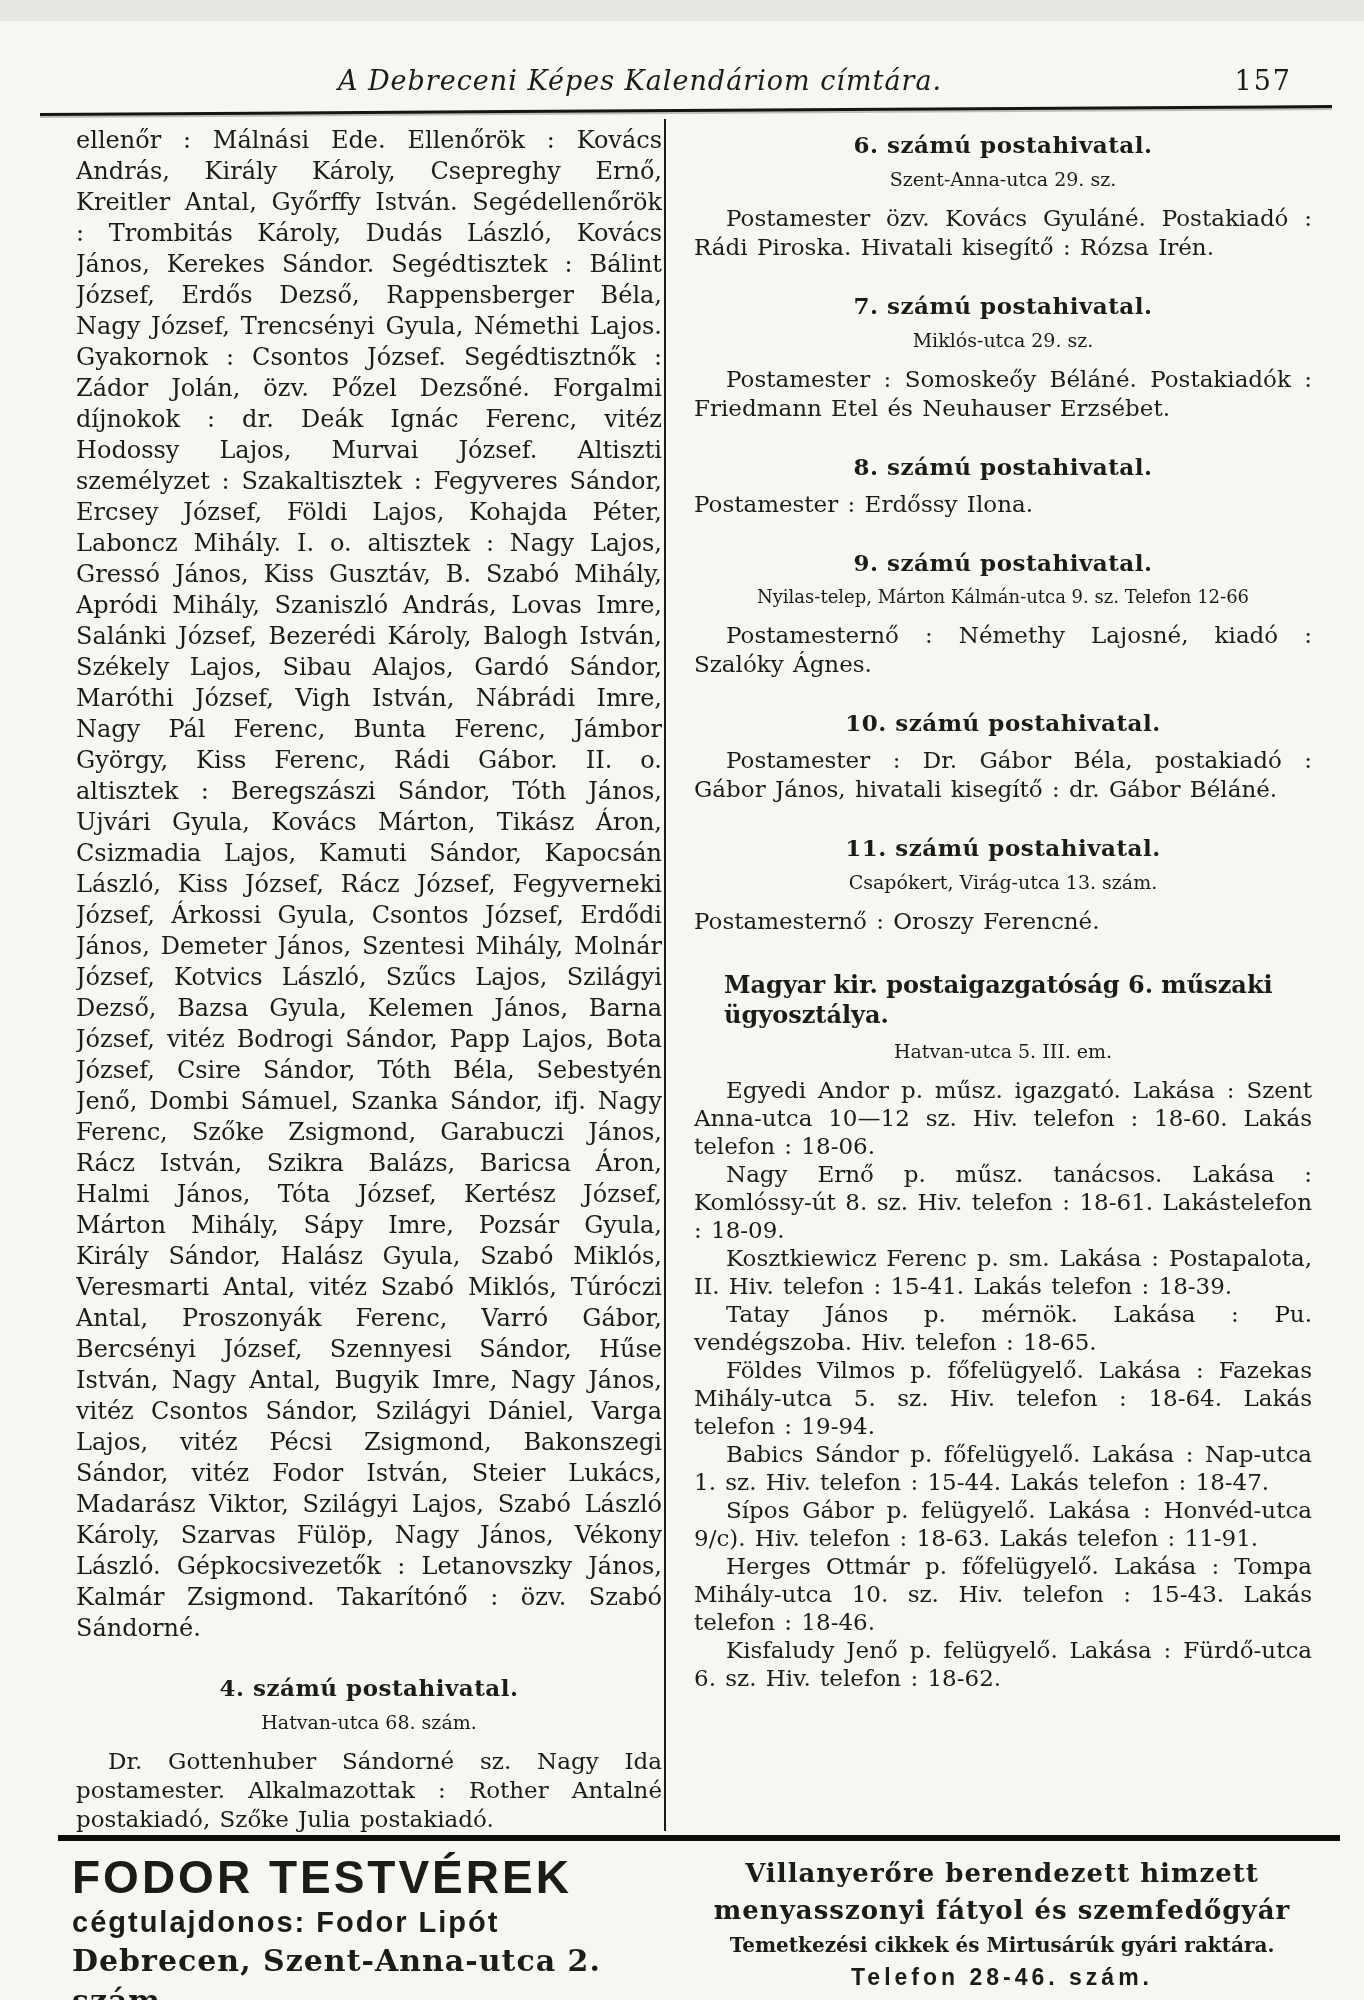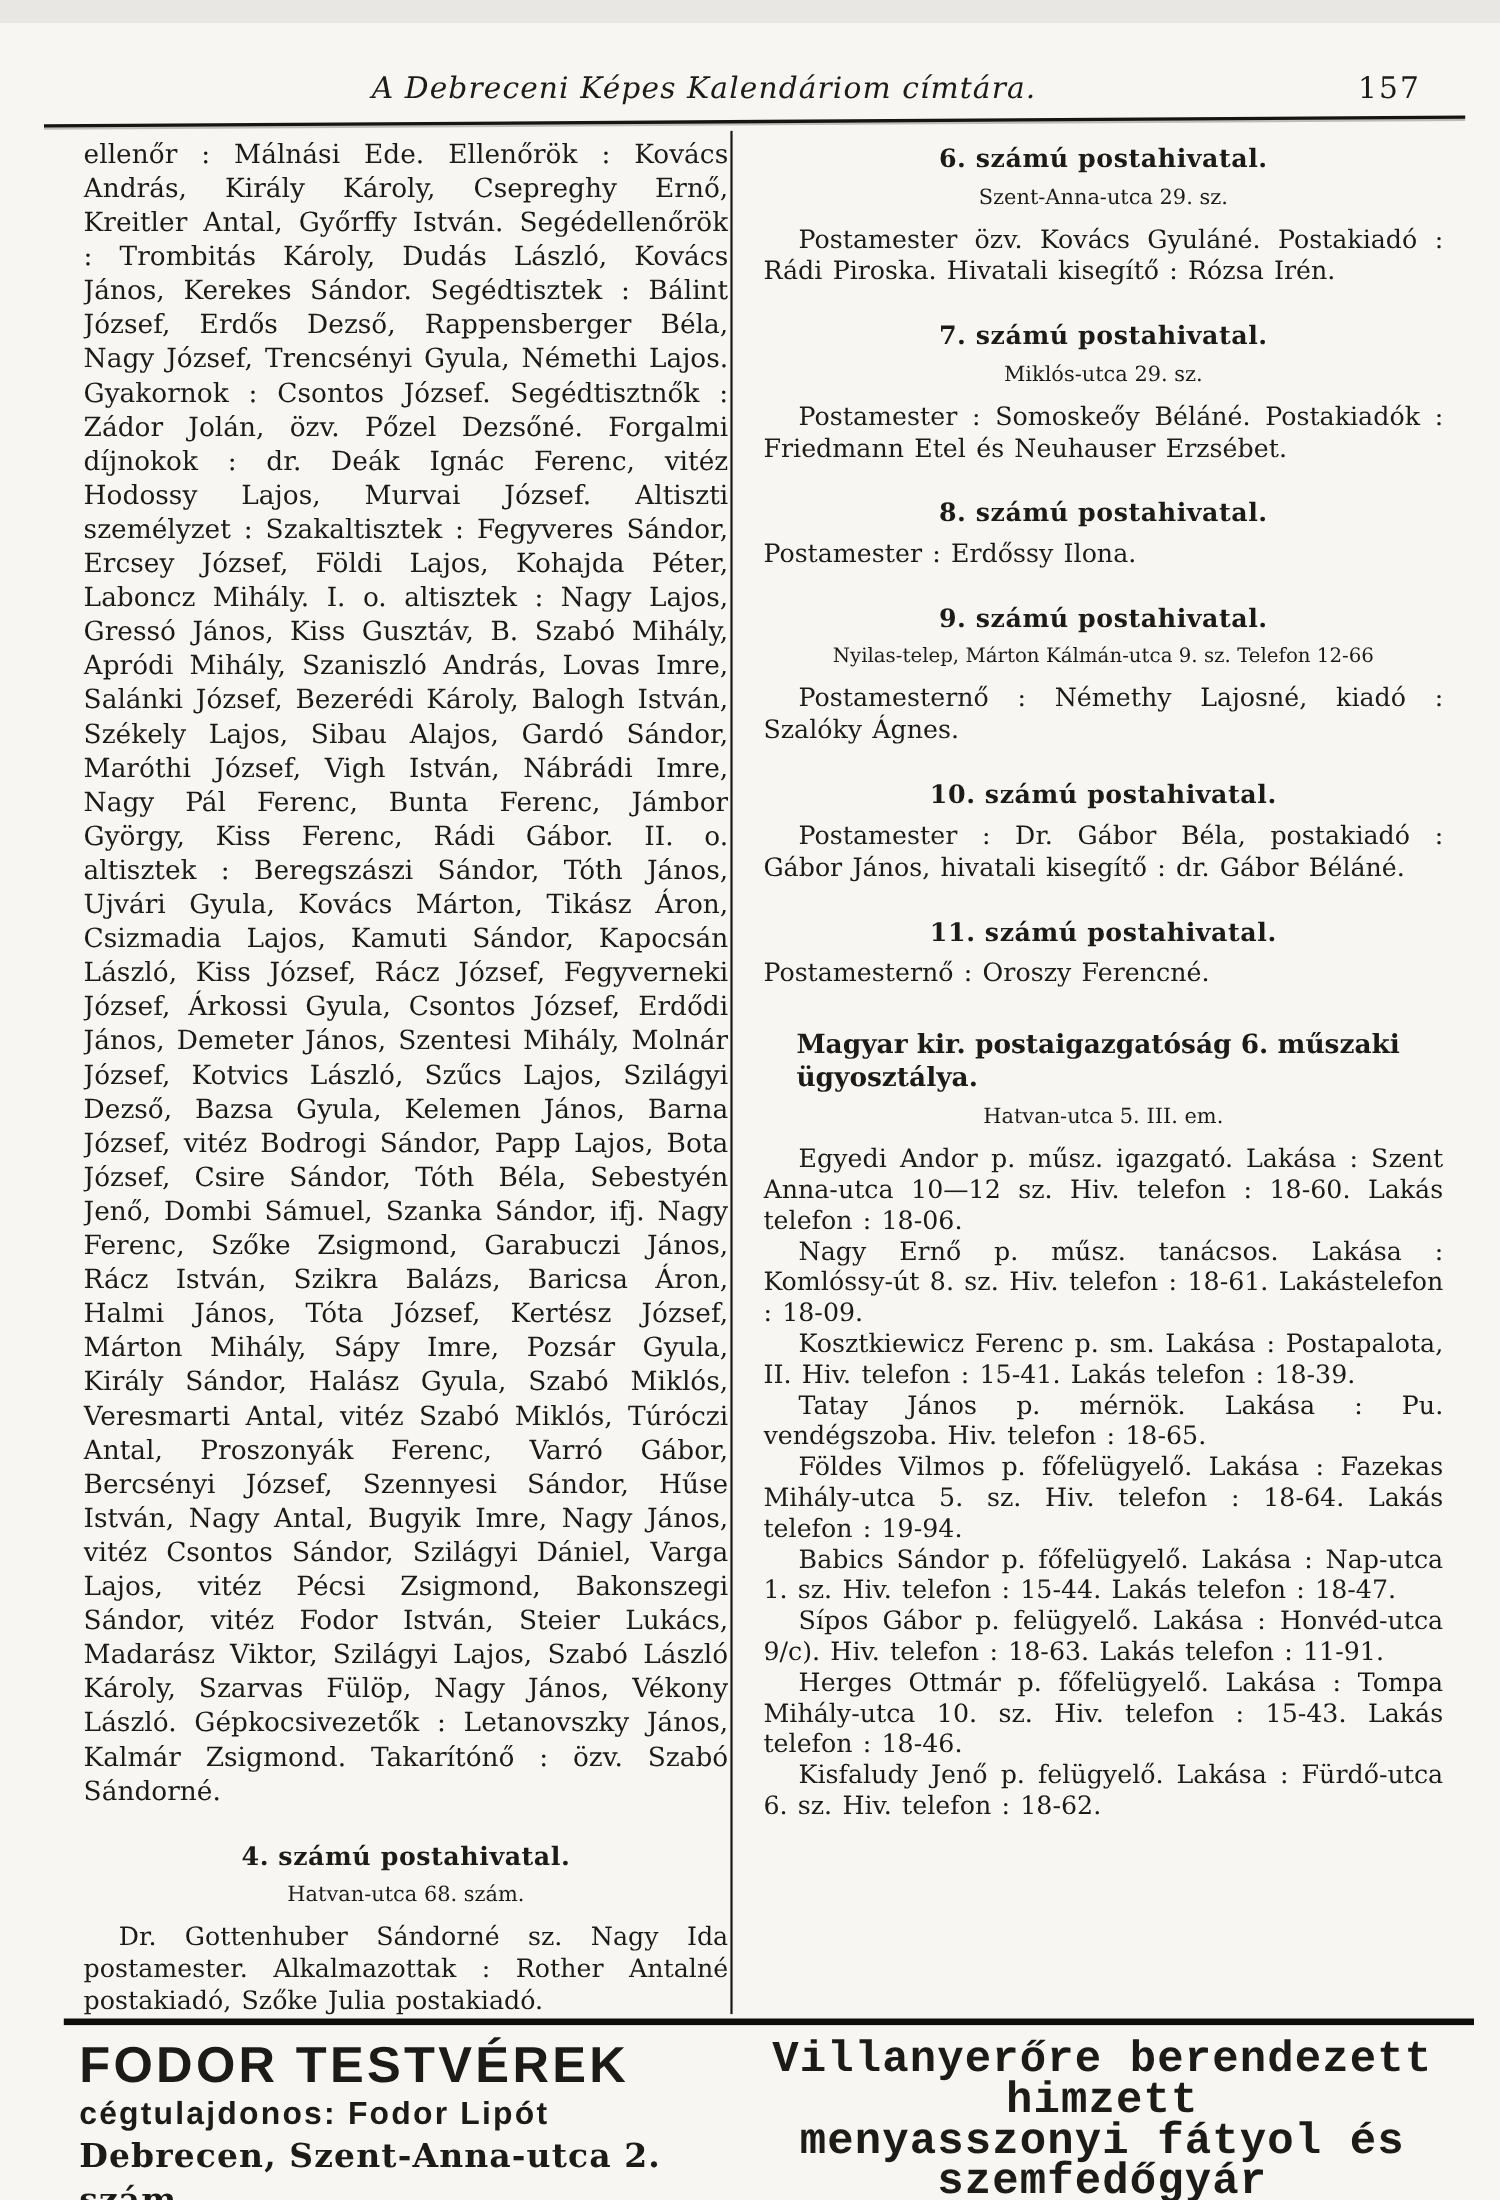--- a/index.html
+++ b/index.html
@@ -77,21 +77,21 @@
   }
   .ad-left .ad-sub{
     font-family:"Liberation Sans", sans-serif;
     font-weight:bold;font-size:29px;letter-spacing:2px;line-height:38px;
   }
   .ad-left .ad-addr{
     font-weight:bold;font-size:30px;line-height:40px;letter-spacing:1px;
   }
   .ad-right{position:absolute;left:652px;top:1834px;width:700px;text-align:center;}
   .ad-right .ad-line1,.ad-right .ad-line2{
-    font-weight:bold;font-size:40px;line-height:37px;letter-spacing:1px;font-family:Liberation Mono, monospace;
+    font-weight:bold;font-size:26px;line-height:37px;letter-spacing:1px;
   }
   .ad-right .ad-line3{
     font-weight:bold;font-size:20px;line-height:33px;
   }
   .ad-right .ad-line4{
     font-family:"Liberation Sans", sans-serif;
     font-weight:bold;font-size:23px;line-height:30px;letter-spacing:4px;
   }
 </style>
 </head>
@@ -141,20 +141,21 @@
       <p class="po-body">Postamesternő : Némethy Lajosné, kiadó : Szalóky Ágnes.</p>
     </div>
 
     <div class="po-section">
       <h2>10. számú postahivatal.</h2>
       <p class="po-body">Postamester : Dr. Gábor Béla, postakiadó : Gábor János, hivatali kisegítő : dr. Gábor Béláné.</p>
     </div>
 
     <div class="po-section">
       <h2>11. számú postahivatal.</h2>
+      <div class="po-subtitle">Csapókert, Virág-utca 13. szám.</div>
       <p class="po-body noindent">Postamesternő : Oroszy Ferencné.</p>
     </div>
 
     <div class="po-section">
       <div class="dir-head">Magyar kir. postaigazgatóság 6. műszaki ügyosztálya.</div>
       <div class="po-subtitle">Hatvan-utca 5. III. em.</div>
       <div class="dir-entries">
         <p>Egyedi Andor p. műsz. igazgató. Lakása : Szent Anna-utca 10—12 sz. Hiv. telefon : 18-60. Lakás telefon : 18-06.</p>
         <p>Nagy Ernő p. műsz. tanácsos. Lakása : Komlóssy-út 8. sz. Hiv. telefon : 18-61. Lakástelefon : 18-09.</p>
         <p>Kosztkiewicz Ferenc p. sm. Lakása : Postapalota, II. Hiv. telefon : 15-41. Lakás telefon : 18-39.</p>

